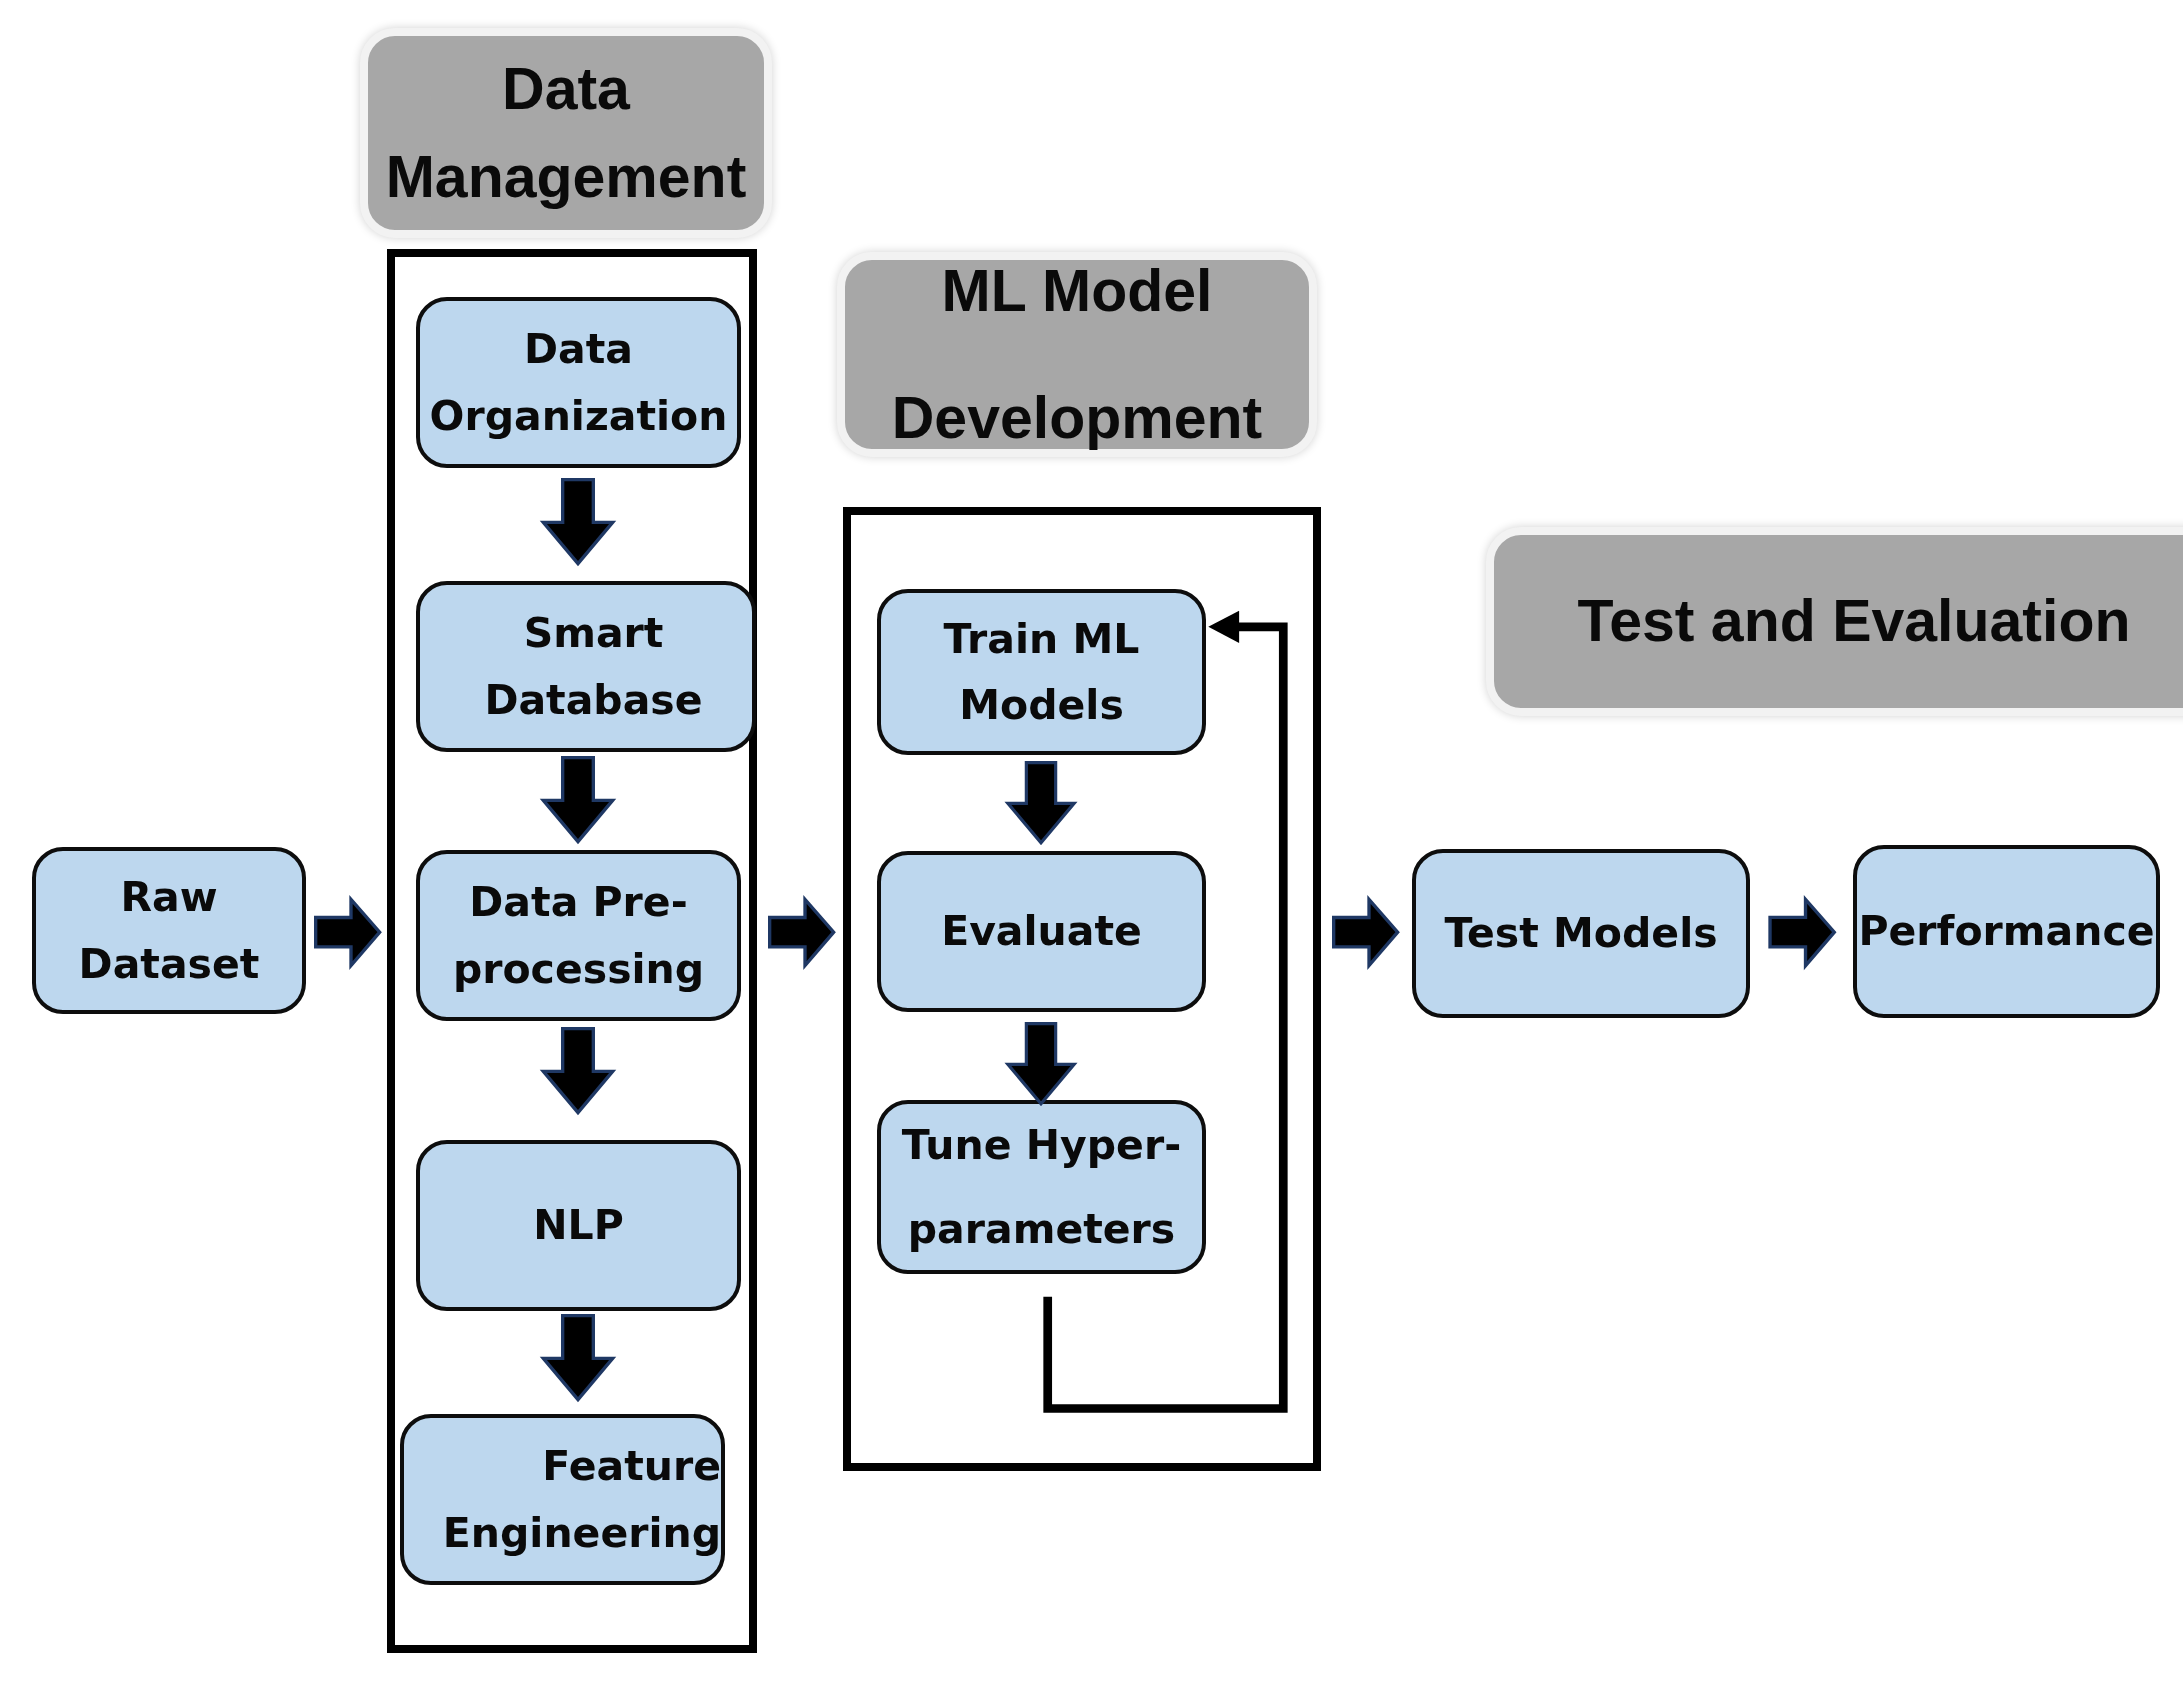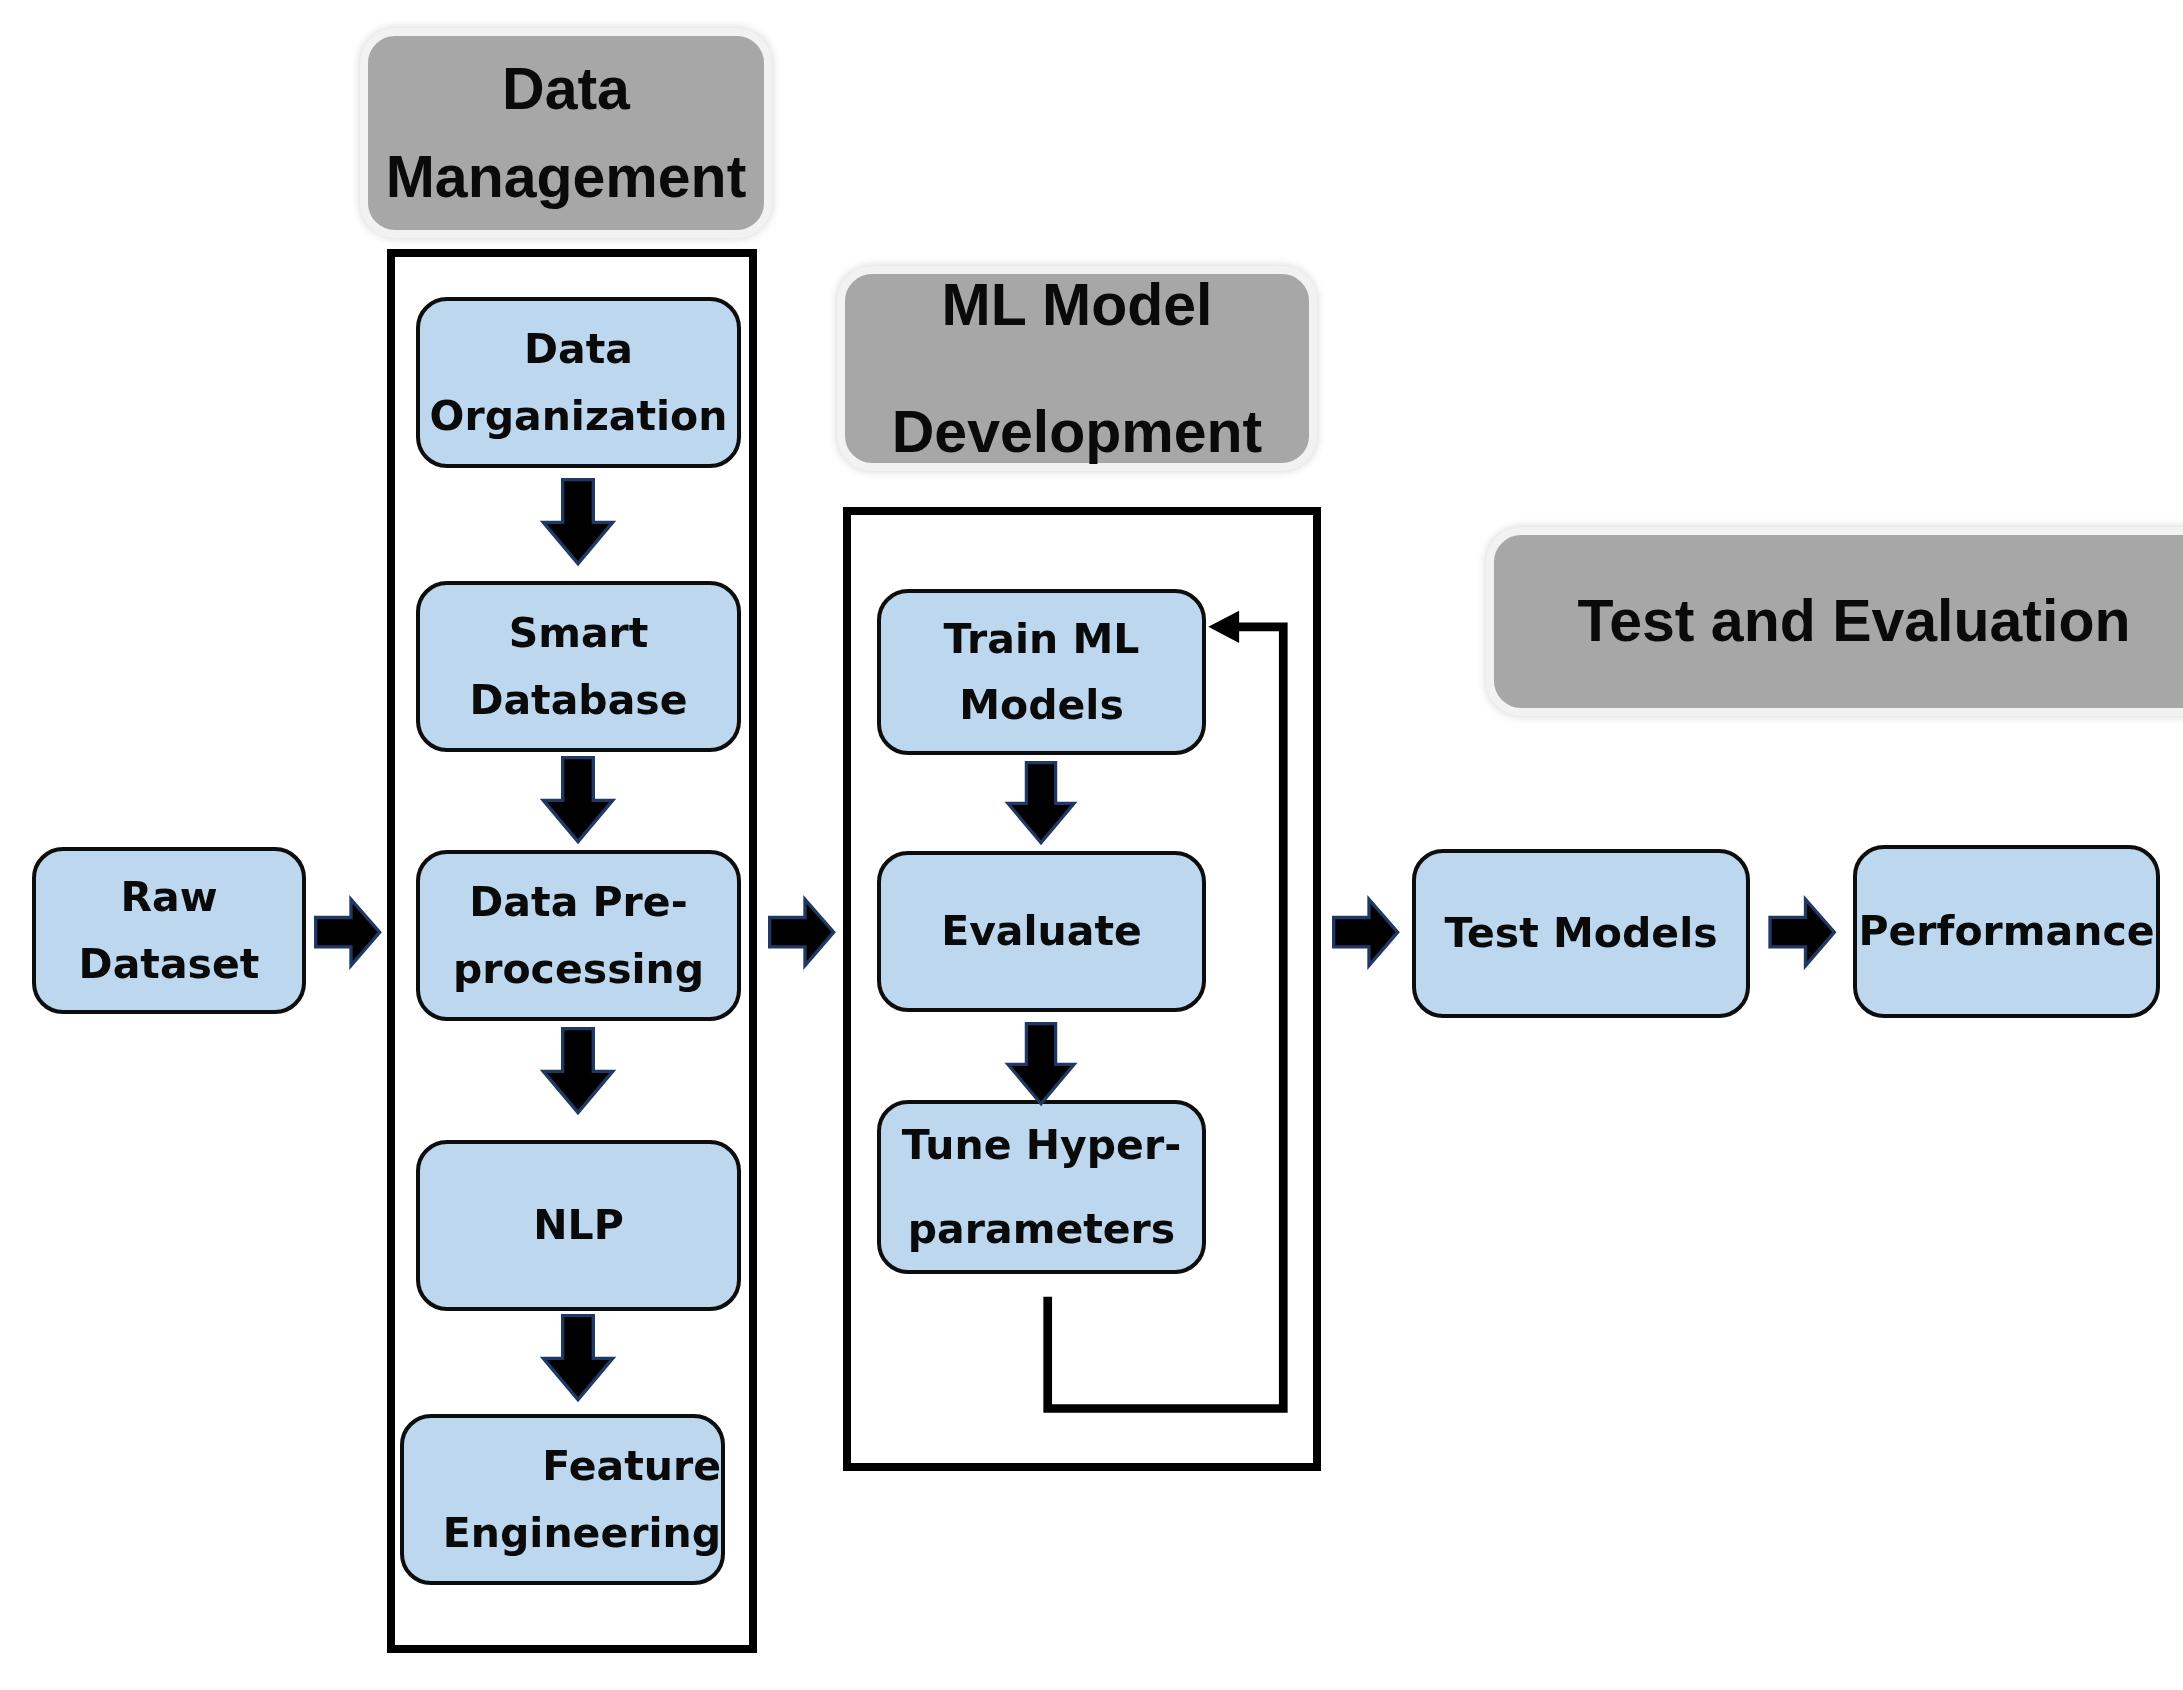--- a/index.html
+++ b/index.html
@@ -61,21 +61,21 @@
 </head>
 <body>
 
 <div class="canvas">
 
   <div class="stage" style="left:360px;top:28px;width:396px;height:194px;">
     <span>Data</span>
     <span>Management</span>
   </div>
 
-  <div class="stage" style="left:837px;top:266px;width:464px;height:189px;gap:39px;">
+  <div class="stage" style="left:837px;top:252px;width:464px;height:189px;gap:39px;">
     <span>ML Model</span>
     <span>Development</span>
   </div>
 
   <div class="stage" style="left:1486px;top:527px;width:720px;height:173px;">
     <span>Test and Evaluation</span>
   </div>
 
   <div class="container" style="left:387px;top:249px;width:354px;height:1388px;"></div>
 
@@ -84,21 +84,21 @@
   <div class="node" style="left:32px;top:847px;width:266px;height:159px;text-align:right;">
     <span>Raw</span>
     <span>Dataset</span>
   </div>
 
   <div class="node" style="left:416px;top:297px;width:317px;height:163px;">
     <span>Data</span>
     <span>Organization</span>
   </div>
 
-  <div class="node" style="left:416px;top:581px;width:317px;height:163px;">
+  <div class="node" style="left:416px;top:581px;width:317px;height:163px;padding-left:15px;">
     <span>Smart</span>
     <span>Database</span>
   </div>
 
   <div class="node" style="left:416px;top:850px;width:317px;height:163px;">
     <span>Data Pre-</span>
     <span>processing</span>
   </div>
 
   <div class="node" style="left:416px;top:1140px;width:317px;height:163px;">

